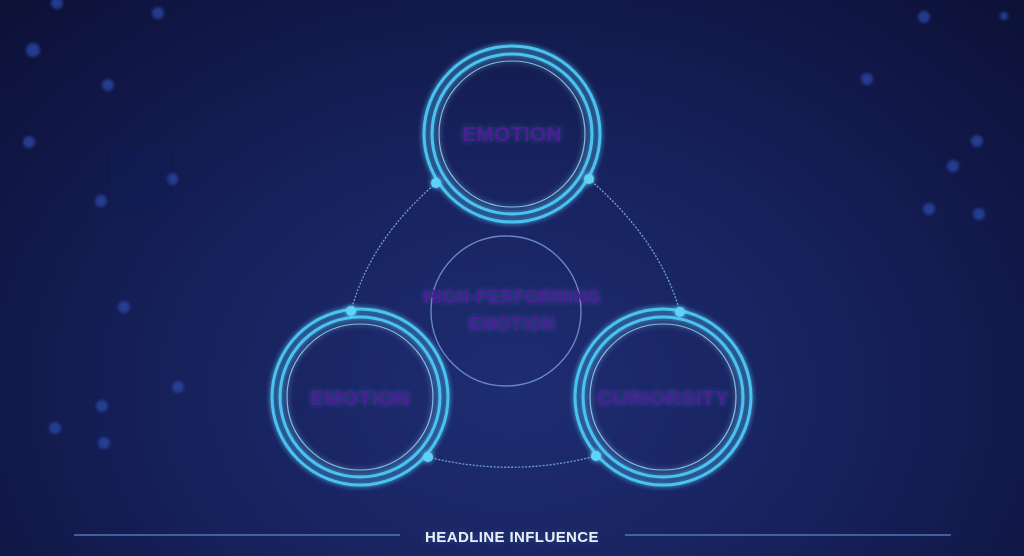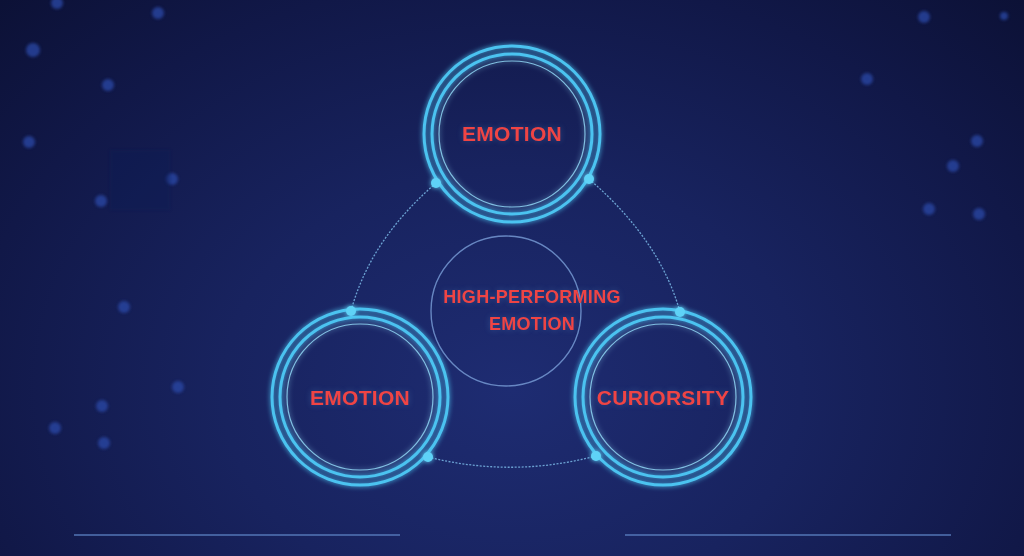--- a/index.html
+++ b/index.html
@@ -4,21 +4,21 @@
   <style>
     html, body { margin: 0; padding: 0; }
     body {
       width: 1024px; height: 556px; overflow: hidden; position: relative;
       background: radial-gradient(ellipse at 50% 70%, #1e2c72 0%, #18235f 40%, #111848 75%, #0c1136 100%);
       font-family: "Liberation Sans", sans-serif;
     }
     .stage { position: absolute; left: 0; top: 0; width: 1024px; height: 556px; }
     svg.diagram { position: absolute; left: 0; top: 0; }
     .label {
-      position: absolute; color: #ef4444; font-weight: bold; text-align: center;
+      position: absolute; color: #4c1d95; font-weight: bold; text-align: center;
       letter-spacing: 0.3px; transform: translate(-50%, -50%); white-space: nowrap;
       text-shadow: 0 0 6px rgba(120, 200, 255, 0.25);
     }
     .node-label { font-size: 21px; }
     .center-label { font-size: 18px; line-height: 27px; }
     .footer-label { font-size: 15px; color: #e8eef8; letter-spacing: 0.4px; }
   </style>
 </head>
 <body>
 
@@ -98,18 +98,19 @@
     <g stroke="#5a7fc0" stroke-width="1.4" opacity="0.9">
       <line x1="74" y1="535" x2="400" y2="535"></line>
       <line x1="625" y1="535" x2="951" y2="535"></line>
     </g>
   </svg>
 
   <div class="label node-label" style="left:512px; top:134px;">EMOTION</div>
   <div class="label node-label" style="left:360px; top:398px;">EMOTION</div>
   <div class="label node-label" style="left:663px; top:398px;">CURIORSITY</div>
 
-  <div class="label center-label" style="left:512px; top:311px;margin-left:20px;">
+  <div class="label center-label" style="left:512px; top:311px;">
     <div>HIGH-PERFORMING</div>
     <div>EMOTION</div>
   </div>
 
+  <div class="label footer-label" style="left:512px; top:536px;">HEADLINE INFLUENCE</div>
 </div>
 
 </body></html>

